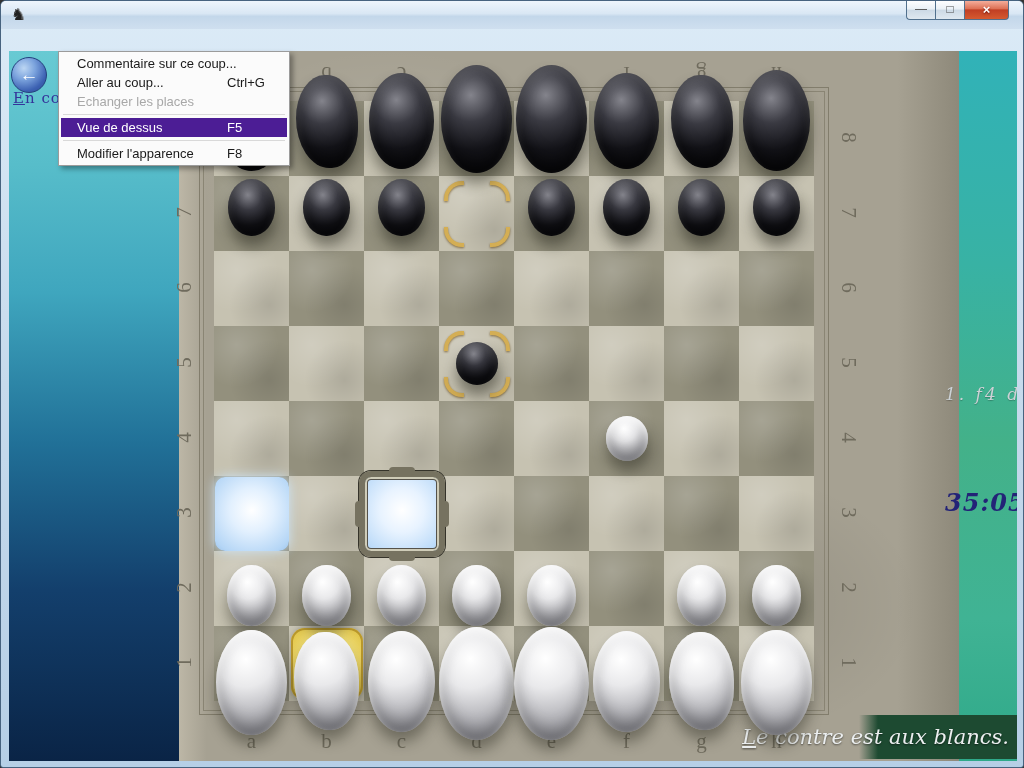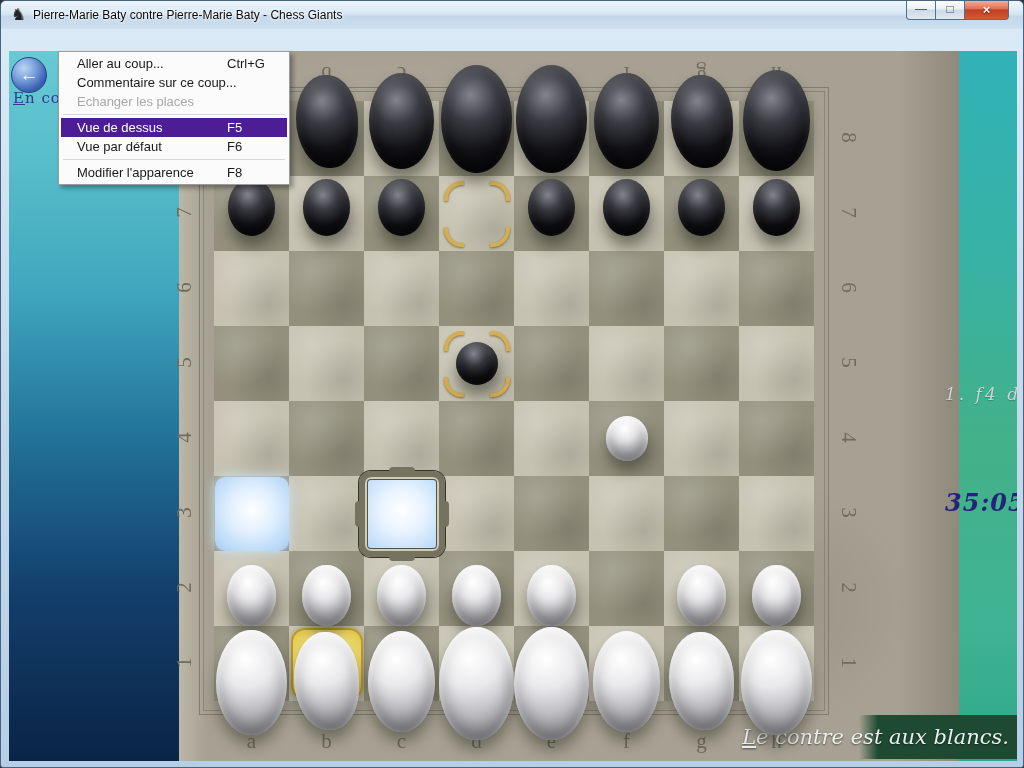--- a/index.html
+++ b/index.html
@@ -137,21 +137,20 @@
   .menu-row.hl { background:#4c1d95; color:#fff; }
   .menu-sep { height:1px; background:#d9d9d9; margin:3px 2px; }
 </style>
 </head>
 <body>
 
 <div class="window">
 
   <div class="titlebar">
     <span class="title-icon">♞</span>
-    <span class="title-text">Pierre-Marie Baty contre Pierre-Marie Baty - Chess Giants</span>
     <div class="caption-buttons">
       <div class="cap-btn first">—</div>
       <div class="cap-btn mid">□</div>
       <div class="cap-btn cap-close">×</div>
     </div>
   </div>
 
 
   <div class="content">
     <div class="stone-table"></div>
@@ -317,39 +316,35 @@
       </div>
 
     <div class="move-list script">1. f4 d5</div>
     <div class="clock script">35:05</div>
     <div class="green-patch"></div>
     <div class="turn-msg script script-caps">Le contre est aux blancs.</div>
   </div>
 
   <div class="dropdown" id="dropdown">
       <div class="menu-row">
+        <span class="lbl">Commentaire sur ce coup...</span>
+        <span class="sc"></span>
+      </div>
+      <div class="menu-row">
         <span class="lbl">Aller au coup...</span>
         <span class="sc">Ctrl+G</span>
-      </div>
-      <div class="menu-row">
-        <span class="lbl">Commentaire sur ce coup...</span>
-        <span class="sc"></span>
       </div>
       <div class="menu-row disabled">
         <span class="lbl">Echanger les places</span>
         <span class="sc"></span>
       </div>
       <div class="menu-sep"></div>
       <div class="menu-row hl">
         <span class="lbl">Vue de dessus</span>
         <span class="sc">F5</span>
       </div>
-      <div class="menu-row">
-        <span class="lbl">Vue par défaut</span>
-        <span class="sc">F6</span>
-      </div>
       <div class="menu-sep"></div>
       <div class="menu-row">
         <span class="lbl">Modifier l'apparence</span>
         <span class="sc">F8</span>
       </div>
     </div>
 </div>
 
 </body></html>

